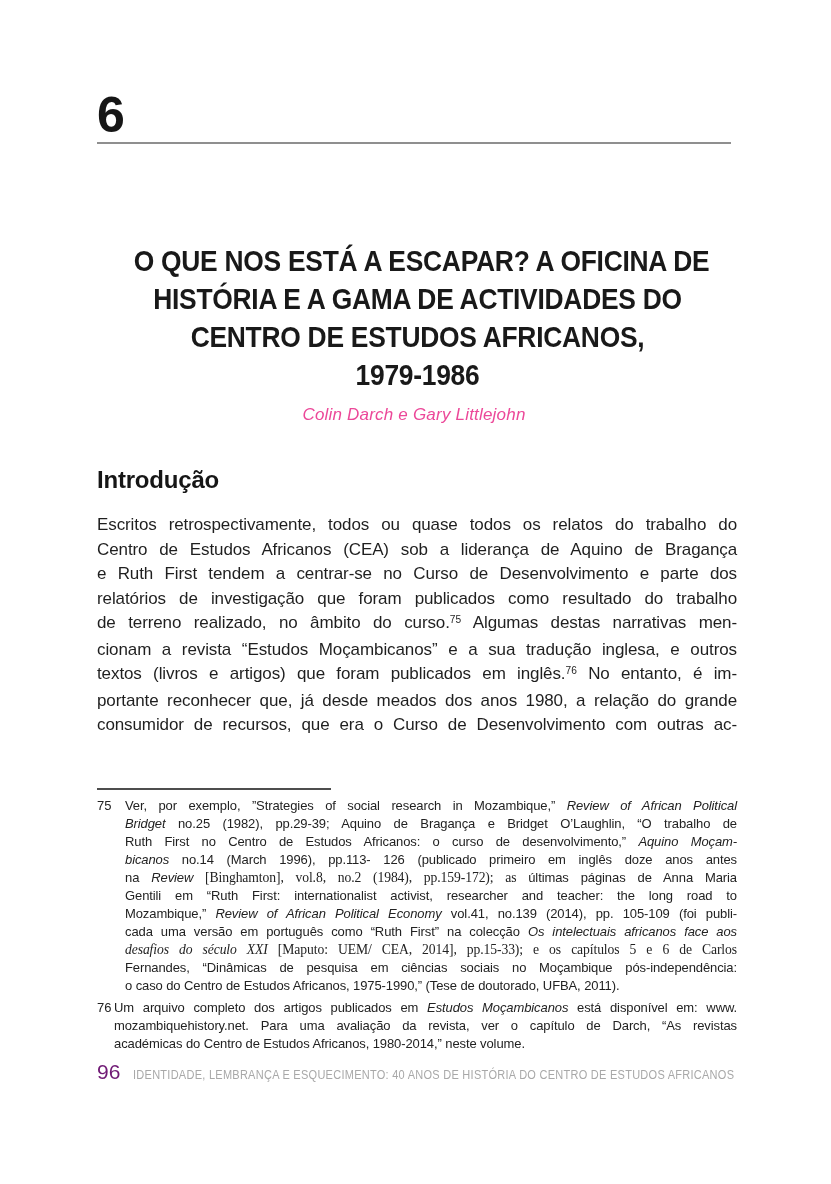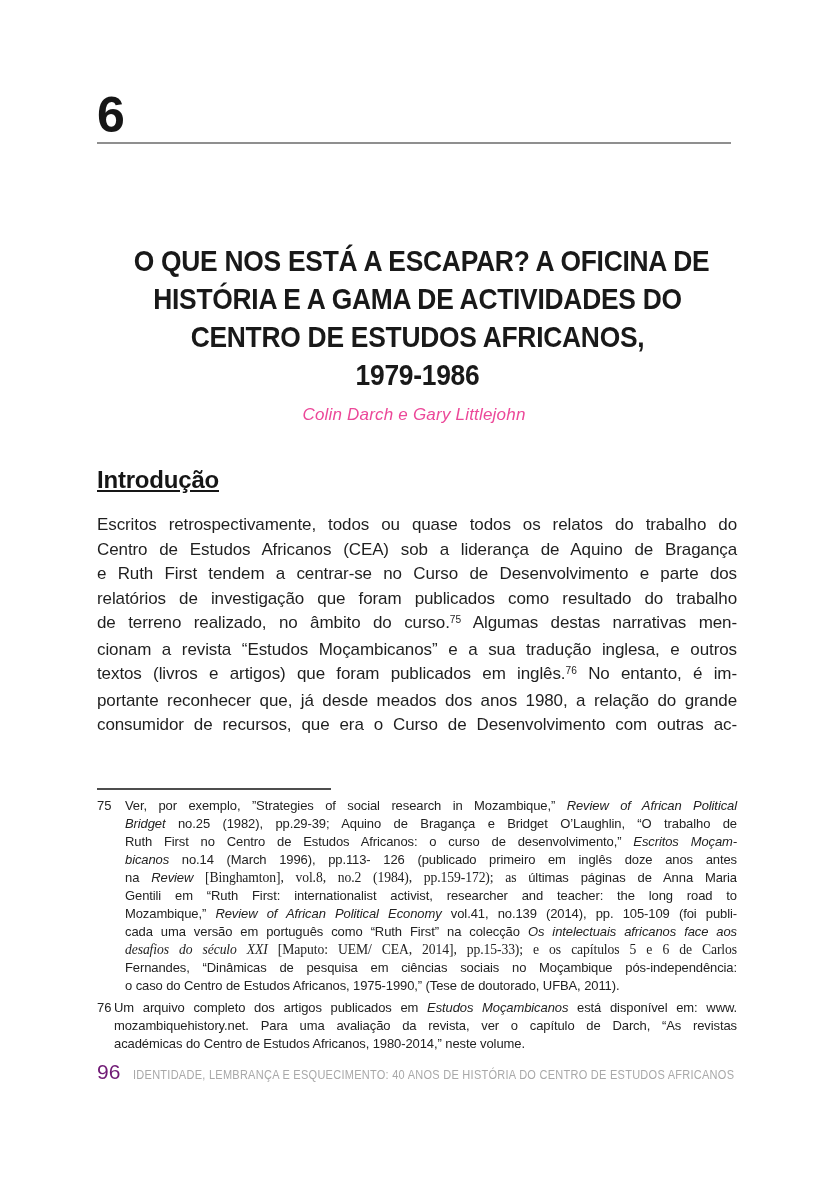--- a/index.html
+++ b/index.html
@@ -31,21 +31,21 @@
     transform:scaleX(0.88);transform-origin:50% 50%;
     white-space:nowrap;text-align:center;letter-spacing:-0.3px;
   }
   .authors{
     position:absolute;left:97px;top:405px;width:634px;
     text-align:center;font-style:italic;font-size:17px;color:#ec4899;
     letter-spacing:0.2px;
   }
   .section-heading{
     position:absolute;left:97px;top:466px;margin:0;
-    font-size:24px;font-weight:bold;color:#161616;letter-spacing:-0.2px;text-decoration:underline;
+    font-size:24px;font-weight:bold;color:#161616;letter-spacing:-0.2px;
   }
   .body-par{
     position:absolute;left:97px;top:513px;width:640px;
     font-size:17px;line-height:24.5px;letter-spacing:-0.1px;color:#1f1f1f;
   }
   .jlines .ln{text-align:justify;text-align-last:justify;}
   .last-left .ln:last-child{text-align-last:left;}
   .fn-rule{
     position:absolute;left:97px;top:788px;width:234px;height:1.5px;
     background:#4d4d4d;
@@ -111,21 +111,21 @@
       <div class="ln"><span>consumidor de recursos, que era o Curso de Desenvolvimento com outras ac-</span></div>
     </div>
 
   <div class="fn-rule"></div>
 
   <div class="footnote fn-75">
     <div class="fn-num">75</div>
     <div class="fn-text jlines last-left">
         <div class="ln"><span>Ver, por exemplo, ”Strategies of social research in Mozambique,” </span><span class="i">Review of African Political</span></div>
         <div class="ln"><span class="i">Bridget</span><span> no.25 (1982), pp.29-39; Aquino de Bragança e Bridget O’Laughlin, “O trabalho de</span></div>
-        <div class="ln"><span>Ruth First no Centro de Estudos Africanos: o curso de desenvolvimento,” </span><span class="i">Escritos Moçam-</span></div>
+        <div class="ln"><span>Ruth First no Centro de Estudos Africanos: o curso de desenvolvimento,” </span><span class="i">Aquino Moçam-</span></div>
         <div class="ln"><span class="i">bicanos</span><span> no.14 (March 1996), pp.113- 126 (publicado primeiro em inglês doze anos antes</span></div>
         <div class="ln"><span>na </span><span class="i">Review</span><span class="s"> [Binghamton], vol.8, no.2 (1984), pp.159-172); as </span><span>últimas páginas de Anna Maria</span></div>
         <div class="ln"><span>Gentili em “Ruth First: internationalist activist, researcher and teacher: the long road to</span></div>
         <div class="ln"><span>Mozambique,” </span><span class="i">Review of African Political Economy</span><span> vol.41, no.139 (2014), pp. 105-109 (foi publi-</span></div>
         <div class="ln"><span>cada uma versão em português como “Ruth First” na colecção </span><span class="i">Os intelectuais africanos face aos</span></div>
         <div class="ln"><span class="si">desafios do século XXI</span><span class="s"> [Maputo: UEM/ CEA, 2014], pp.15-33); e os capítulos 5 e 6 de Carlos</span></div>
         <div class="ln"><span>Fernandes, “Dinâmicas de pesquisa em ciências sociais no Moçambique pós-independência:</span></div>
         <div class="ln"><span>o caso do Centro de Estudos Africanos, 1975-1990,” (Tese de doutorado, UFBA, 2011).</span></div>
       </div>
   </div>

